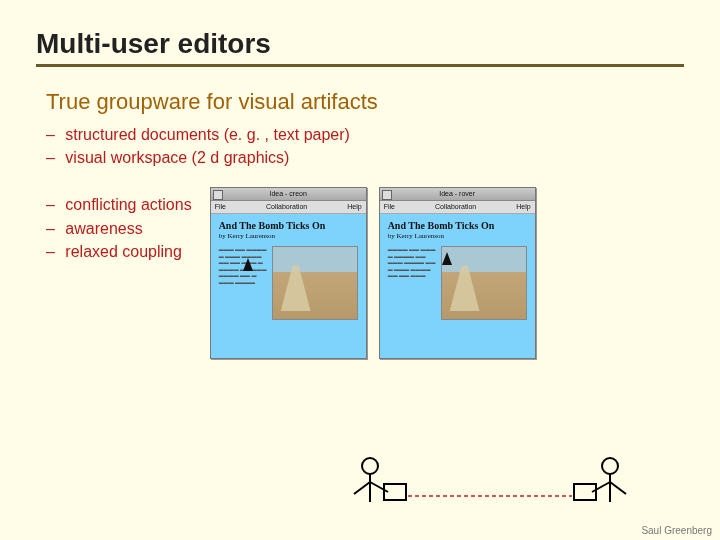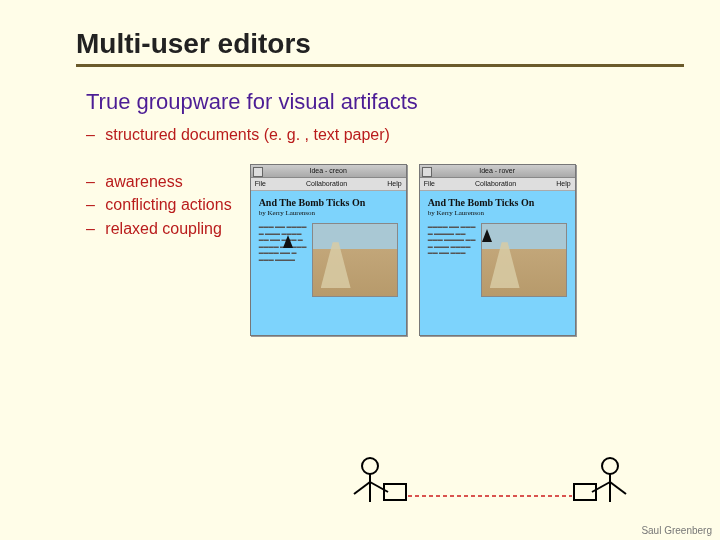--- a/index.html
+++ b/index.html
@@ -7,35 +7,34 @@
     padding: 0;
     width: 720px;
     height: 540px;
     background: #fffde8;
     font-family: Verdana, Geneva, sans-serif;
     position: relative;
     overflow: hidden;
   }
   .slide {
     padding: 28px 36px 0 36px;
-    margin-left: 40px;
   }
   .title {
     font-size: 28px;
     font-weight: bold;
     color: #222;
     margin: 0 0 4px 0;
   }
   .rule {
     border-bottom: 3px solid #6b5b2b;
     margin-bottom: 22px;
   }
   .subtitle {
     font-size: 22px;
-    color: #4c1d95;
+    color: #a16207;
     margin: 0 0 8px 10px;
   }
   ul.bullets {
     list-style: none;
     padding: 0;
     margin: 0 0 18px 28px;
   }
   ul.bullets li {
     font-size: 16px;
     color: #b91c1c;
@@ -158,26 +157,27 @@
 <body>
 
 <div class="slide">
   <h1 class="title">Multi-user editors</h1>
   <div class="rule"></div>
 
   <div class="subtitle">True groupware for visual artifacts</div>
 
   <ul class="bullets">
     <li>structured documents (e. g. , text paper)</li>
+    <li>visual workspace (2 d graphics)</li>
   </ul>
 
   <div class="row">
     <ul class="bullets" style="margin-top:6px;">
+      <li>conflicting actions</li>
       <li>awareness</li>
-      <li>conflicting actions</li>
       <li>relaxed coupling</li>
     </ul>
 
     <div class="windows">
       <div class="win">
         <div class="win-titlebar">
           <span class="ctrl"></span>
           <span>Idea - creon</span>
         </div>
         <div class="win-menubar">

